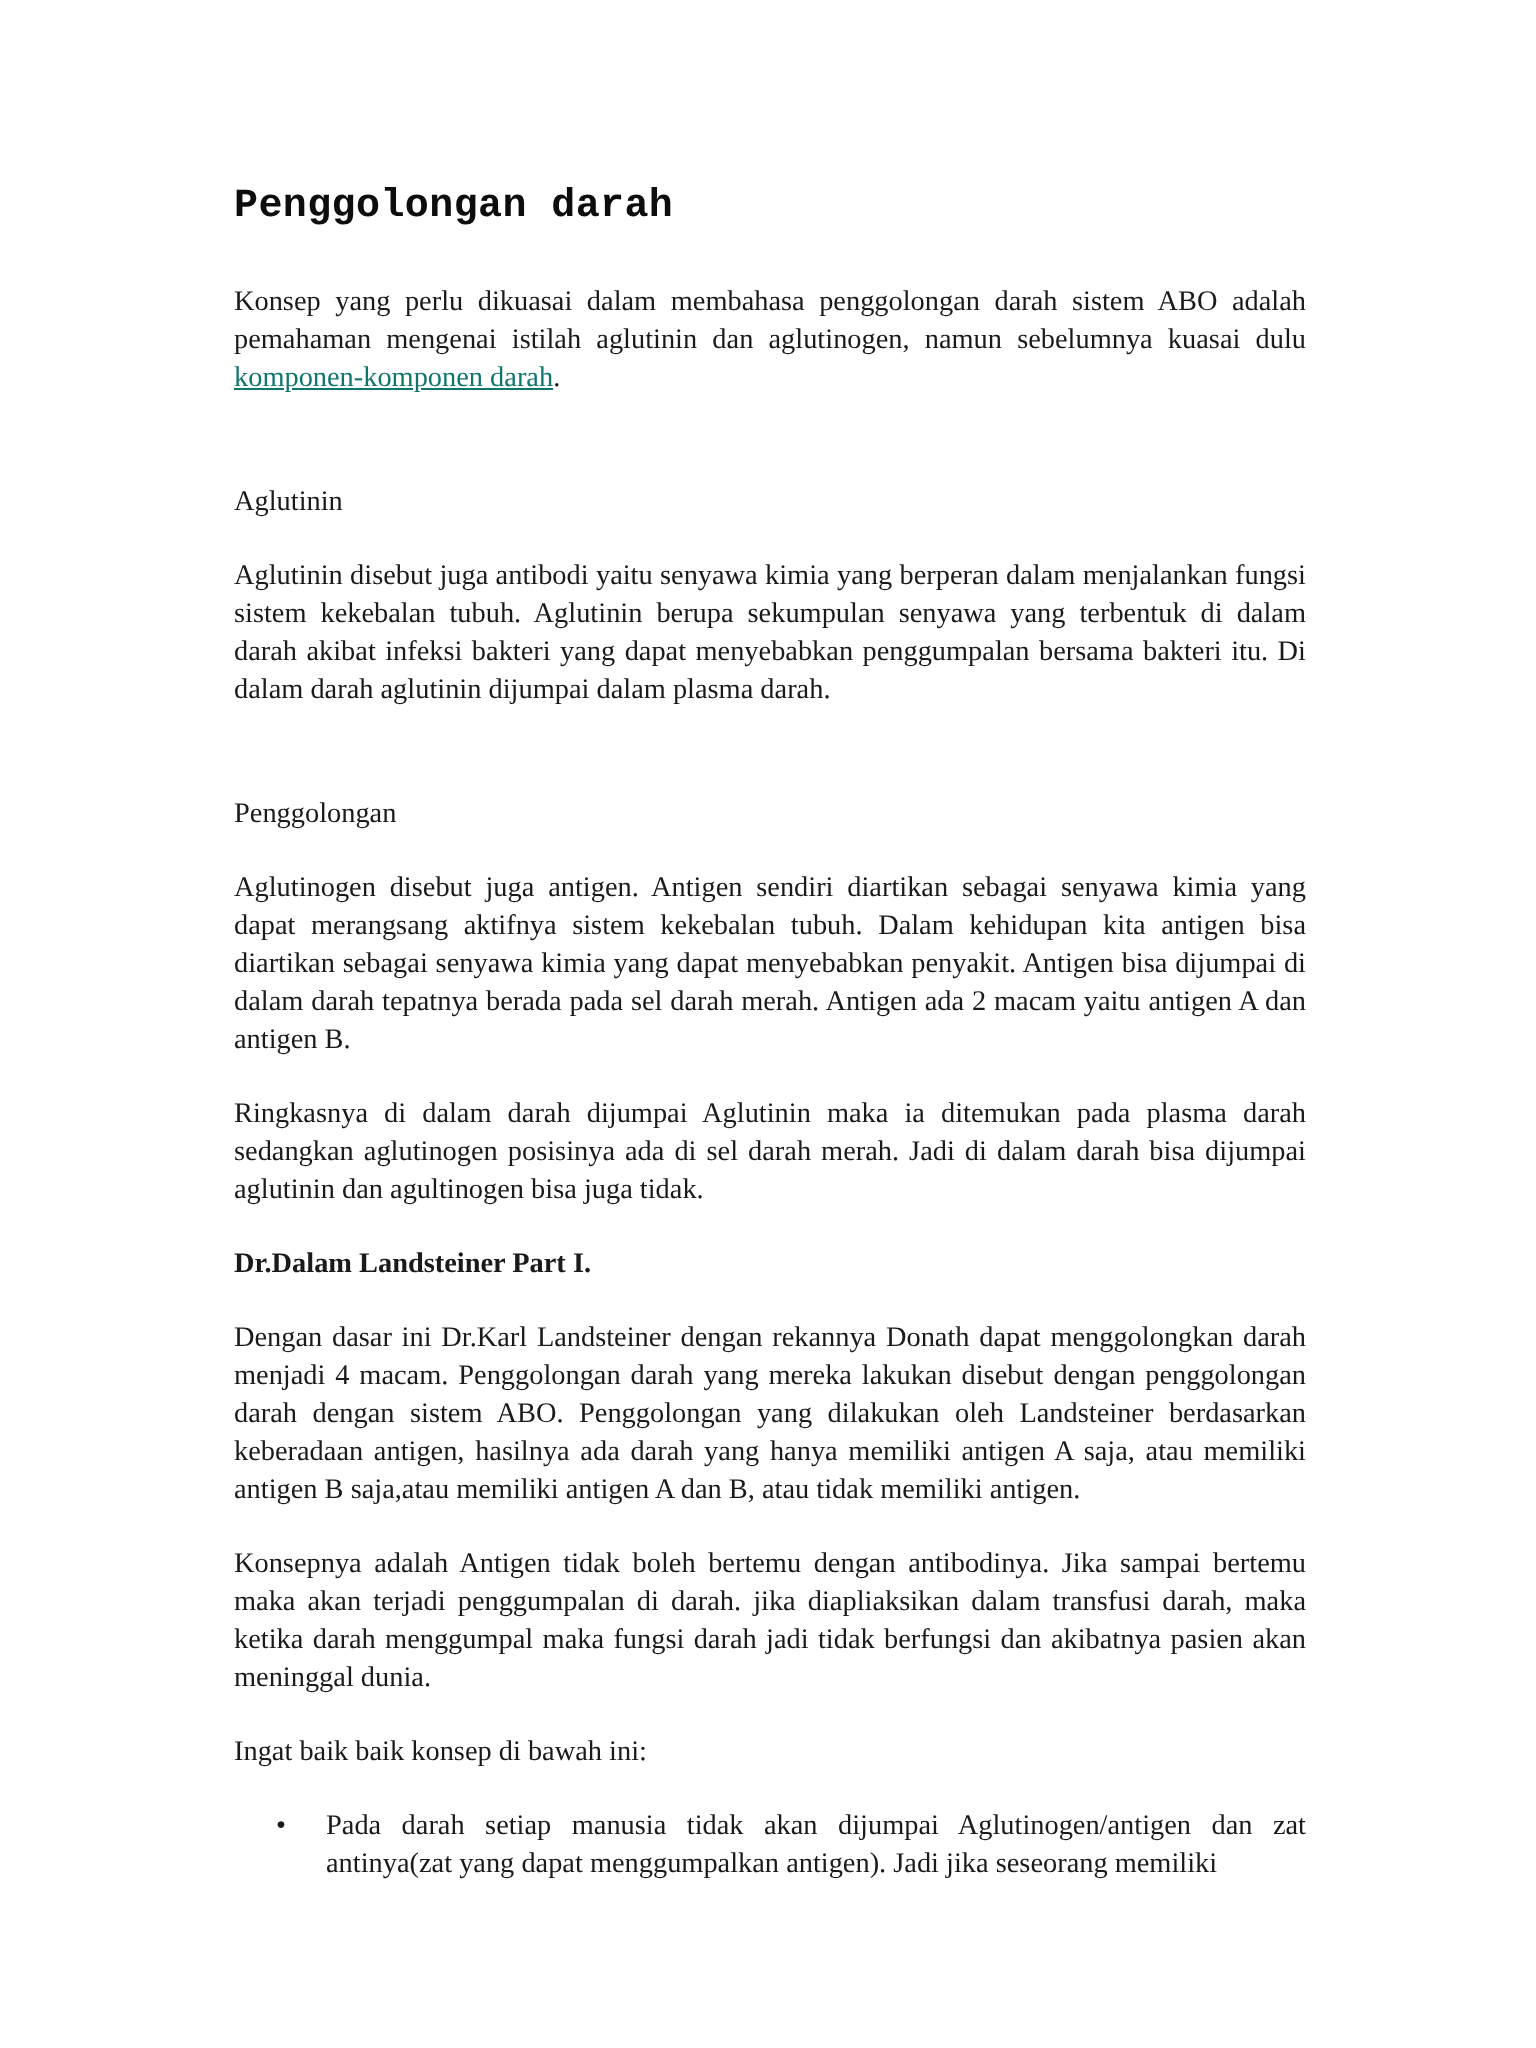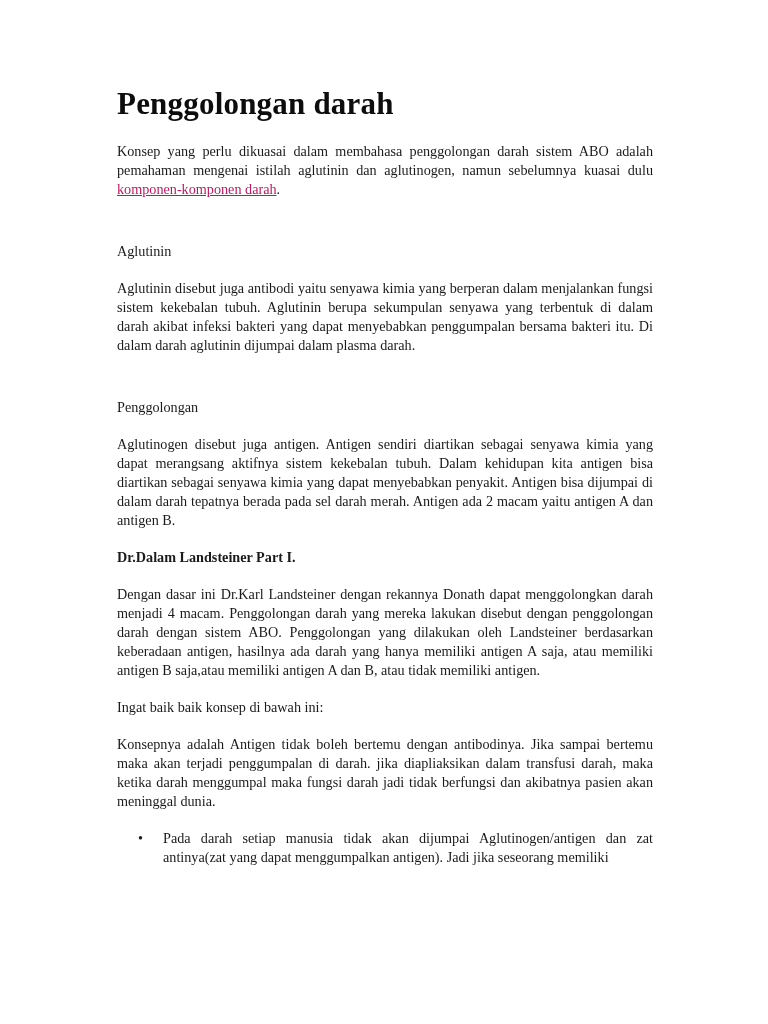--- a/index.html
+++ b/index.html
@@ -15,43 +15,43 @@
       font-family: "Liberation Serif", "DejaVu Serif", serif;
       color: #1a1a1a;
     }
     .page {
       position: absolute;
       left: 117px;
       top: 84px;
       width: 536px;
     }
     h1 {
-      font-family: Liberation Serif, serif;
-      font-size: 31px;
+      font-family: Liberation Mono, monospace;
+      font-size: 20px;
       font-weight: bold;
       margin: 0 0 18px 0;
       line-height: 40px;
       color: #0d0d0d;
       letter-spacing: 0.2px;
     }
     p {
       margin: 0 0 18px 0;
       font-size: 14.2px;
       line-height: 19px;
       text-align: justify;
     }
     p.label {
       margin-bottom: 18px;
       margin-top: 43px;
     }
     p.bold {
       font-weight: bold;
     }
     a.link {
-      color: #be185d;
+      color: #0f766e;
       text-decoration: underline;
     }
     ul {
       margin: 0;
       padding: 0 0 0 46px;
       list-style: none;
     }
     ul li {
       position: relative;
       font-size: 14.2px;
@@ -71,25 +71,26 @@
   <h1>Penggolongan darah</h1>
 
   <p><span>Konsep yang perlu dikuasai dalam membahasa penggolongan darah sistem ABO adalah pemahaman mengenai istilah aglutinin dan aglutinogen, namun sebelumnya kuasai dulu </span><a class="link">komponen-komponen darah</a><span>.</span></p>
 
   <p class="label">Aglutinin</p>
   <p>Aglutinin disebut juga antibodi yaitu senyawa kimia yang berperan dalam menjalankan fungsi sistem kekebalan tubuh. Aglutinin berupa sekumpulan senyawa yang terbentuk di dalam darah akibat infeksi bakteri yang dapat menyebabkan penggumpalan bersama bakteri itu. Di dalam darah aglutinin dijumpai dalam plasma darah.</p>
 
   <p class="label">Penggolongan</p>
   <p>Aglutinogen disebut juga antigen. Antigen sendiri diartikan sebagai senyawa kimia yang dapat merangsang aktifnya sistem kekebalan tubuh. Dalam kehidupan kita antigen bisa diartikan sebagai senyawa kimia yang dapat menyebabkan penyakit. Antigen bisa dijumpai di dalam darah tepatnya berada pada sel darah merah. Antigen ada 2 macam yaitu antigen A dan antigen B.</p>
 
+  <p>Ringkasnya di dalam darah dijumpai Aglutinin maka ia ditemukan pada plasma darah sedangkan aglutinogen posisinya ada di sel darah merah. Jadi di dalam darah bisa dijumpai aglutinin dan agultinogen bisa juga tidak.</p>
 
   <p class="bold">Dr.Dalam Landsteiner Part I.</p>
   <p>Dengan dasar ini Dr.Karl Landsteiner dengan rekannya Donath dapat menggolongkan darah menjadi 4 macam. Penggolongan darah yang mereka lakukan disebut dengan penggolongan darah dengan sistem ABO.  Penggolongan yang dilakukan oleh Landsteiner berdasarkan keberadaan antigen, hasilnya ada darah yang hanya memiliki antigen A saja, atau memiliki antigen B saja,atau memiliki antigen A dan B, atau tidak memiliki antigen.</p>
+  <p>Konsepnya adalah Antigen tidak boleh bertemu dengan antibodinya. Jika sampai bertemu maka akan terjadi penggumpalan di darah. jika diapliaksikan dalam transfusi darah, maka ketika darah menggumpal maka fungsi darah jadi tidak berfungsi dan akibatnya pasien akan meninggal dunia.</p>
   <p>Ingat baik baik konsep di bawah ini:</p>
-  <p>Konsepnya adalah Antigen tidak boleh bertemu dengan antibodinya. Jika sampai bertemu maka akan terjadi penggumpalan di darah. jika diapliaksikan dalam transfusi darah, maka ketika darah menggumpal maka fungsi darah jadi tidak berfungsi dan akibatnya pasien akan meninggal dunia.</p>
 
   <ul>
     <li>
       <span class="bullet">•</span>
       <span>Pada darah setiap manusia tidak akan dijumpai Aglutinogen/antigen dan zat antinya(zat yang dapat menggumpalkan antigen). Jadi jika seseorang memiliki</span>
     </li>
   </ul>
 </div>
 
 </body></html>

